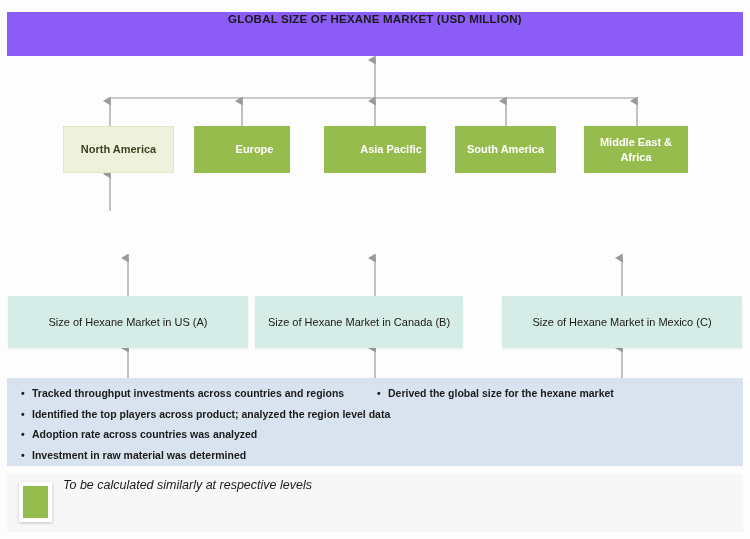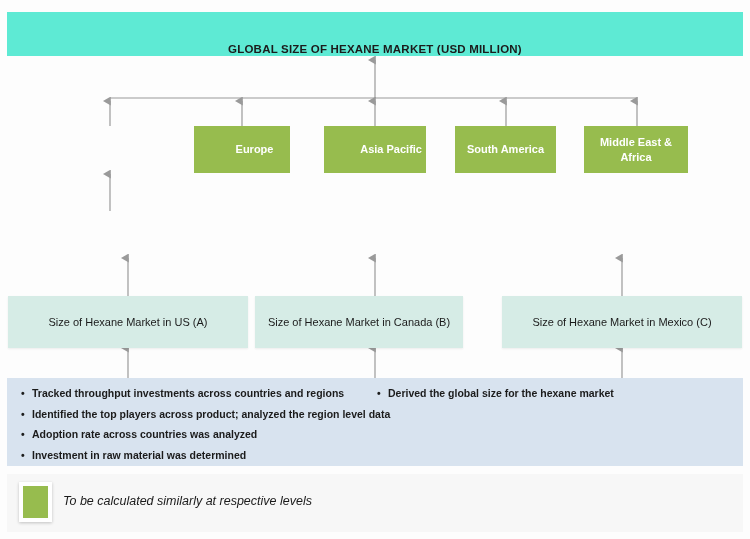--- a/index.html
+++ b/index.html
@@ -16,23 +16,23 @@
     width: 750px;
     height: 539px;
     background: #fdfdfd;
     overflow: hidden;
     box-sizing: border-box;
   }
 
   
   .band {
     position: absolute;
-    background: #5eead4;
+    background: #8b5cf6;
     display: flex;
-    align-items: flex-end;
+    align-items: flex-start;
     justify-content: center;
     box-sizing: border-box;
   }
   .band-title {
     font-size: 11.5px;
     font-weight: bold;
     color: #1b1b1b;
     letter-spacing: .2px;
     text-align: center;
     line-height: 1.25;
@@ -126,21 +126,21 @@
     width: 33px;
     height: 40px;
     background: #97bc4e;
     border: 4px solid #ffffff;
     box-sizing: border-box;
     box-shadow: 0 1px 3px rgba(0,0,0,.22);
   }
   #legend-text {
     position: absolute;
     left: 56px;
-    top: 20px;
+    top: 4px;
     font-size: 12.5px;
     font-style: italic;
     color: #1b1b1b;
   }
 
   
   #connectors {
     position: absolute;
     left: 0;
     top: 0;
@@ -181,20 +181,23 @@
       <line x1="128" y1="378" x2="128" y2="348" marker-end="url(#arrowUp)"></line>
       <line x1="375" y1="378" x2="375" y2="348" marker-end="url(#arrowUp)"></line>
       <line x1="622" y1="378" x2="622" y2="348" marker-end="url(#arrowUp)"></line>
     </g>
   </svg>
 
   <div class="band" id="global-band" style="left:7px; top:12px; width:736px; height:44px;">
     <span class="band-title">GLOBAL SIZE OF HEXANE MARKET (USD MILLION)</span>
   </div>
 
+  <div class="region-box pale" style="left:63px; top:126px; width:111px; height:47px;">
+    <span>North America</span>
+  </div>
 
   <div class="region-box green" style="left:194px; top:126px; width:96px; height:47px;padding-left:29px;">
     <span>Europe</span>
   </div>
 
   <div class="region-box green" style="left:324px; top:126px; width:102px; height:47px;justify-content:flex-end;">
     <span>Asia Pacific</span>
   </div>
 
   <div class="region-box green" style="left:455px; top:126px; width:101px; height:47px;">

